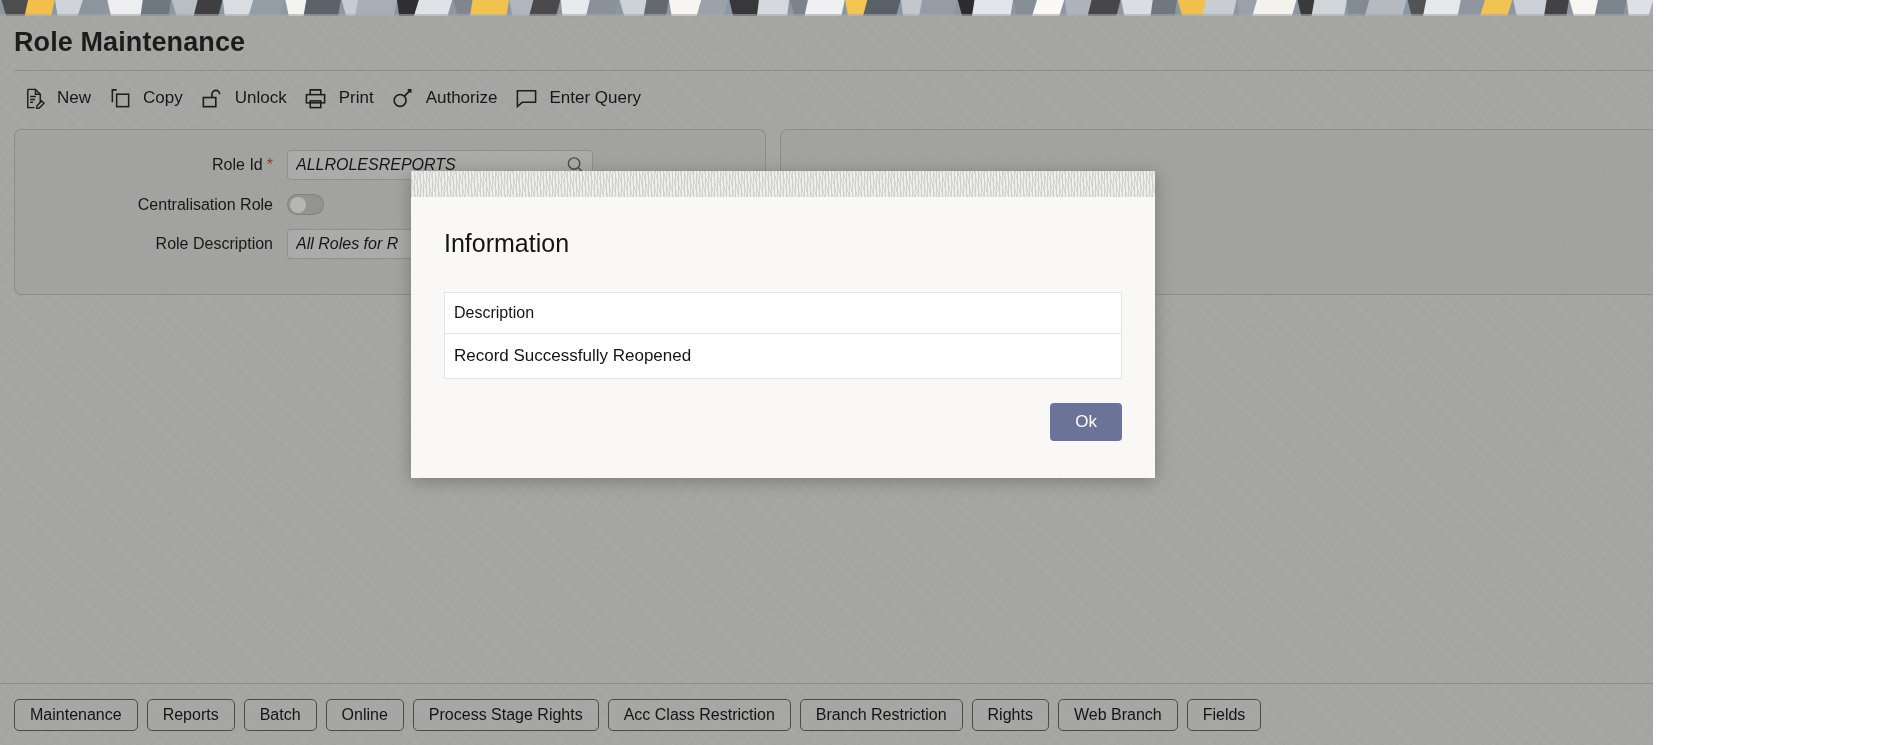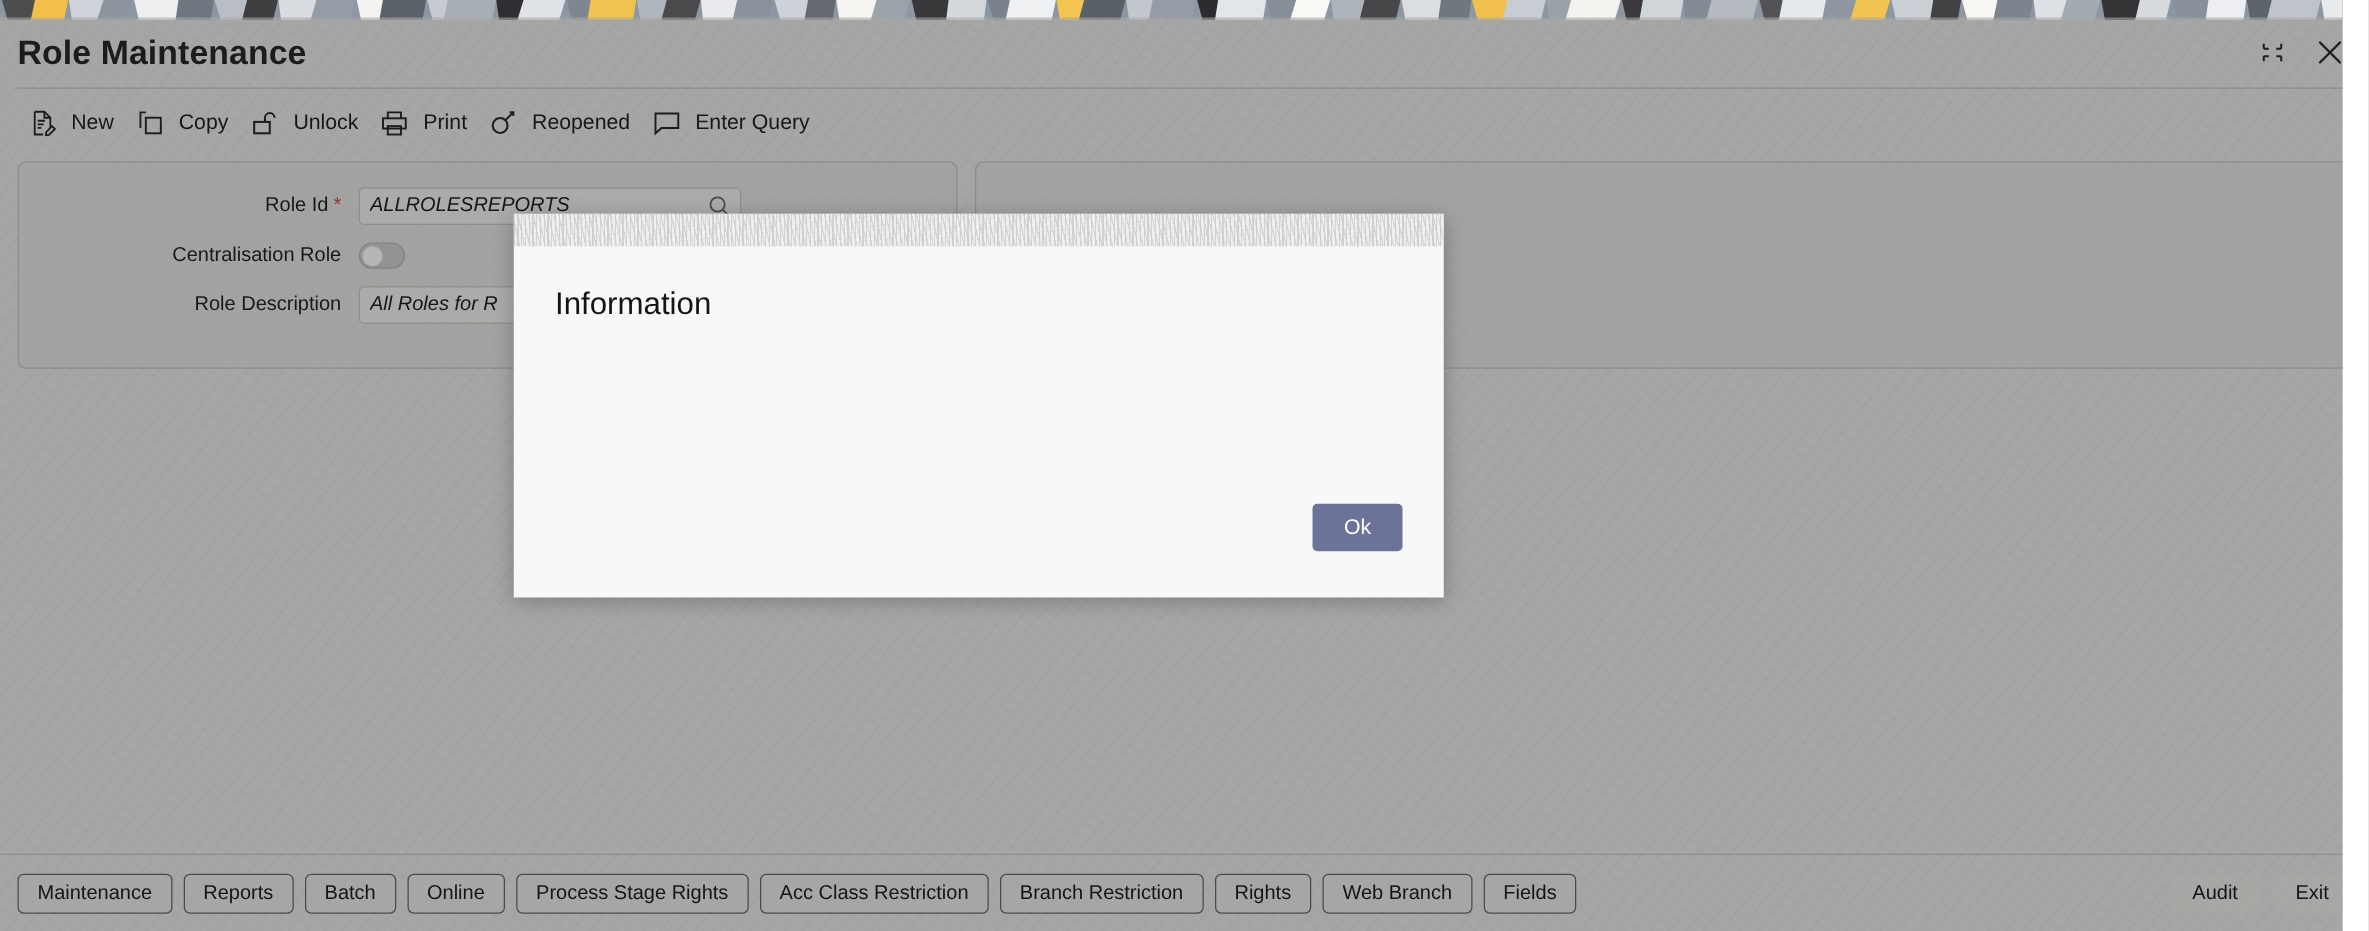--- a/index.html
+++ b/index.html
@@ -7,21 +7,21 @@
 
   html, body {
     width: 1895px;
     height: 745px;
     overflow: hidden;
     font-family: "Liberation Sans", sans-serif;
   }
 
   .app {
     position: relative;
-    width: 1874px;
+    width: 1653px;
     height: 745px;
     background: #a0a09e;
     overflow: hidden;
   }
 
   
   .app::before {
     content: "";
     position: absolute;
     inset: 0;
@@ -471,21 +471,21 @@
       <div class="tool-item">
         <span class="tool-icon">
           <svg width="23" height="23" viewBox="0 0 24 24">
             <g fill="none" stroke="#1c1c1c" stroke-width="1.7">
               <circle cx="9.5" cy="14" r="6.2"></circle>
               <path d="M14 9.5 L20.5 3"></path>
               <path d="M17.5 3 L20.5 3 L20.5 6"></path>
             </g>
           </svg>
         </span>
-        <span class="tool-label">Reopened</span>
+        <span class="tool-label">Authorize</span>
       </div>
 
       <div class="tool-item">
         <span class="tool-icon">
           <svg width="23" height="23" viewBox="0 0 24 24">
             <g fill="none" stroke="#1c1c1c" stroke-width="1.6">
               <path d="M2.5 4 h19 v12 h-14 l-5 4.5 z"></path>
             </g>
           </svg>
         </span>
@@ -552,19 +552,31 @@
           <button class="btn-flat">Exit</button>
         </div>
     </div>
 
   </div>
 
   <div class="modal">
     <div class="modal-texture"></div>
     <div class="modal-body">
       <div class="modal-title">Information</div>
+      <table class="modal-table">
+        <thead>
+          <tr>
+            <th>Description</th>
+          </tr>
+        </thead>
+        <tbody>
+          <tr>
+            <td>Record Successfully Reopened</td>
+          </tr>
+        </tbody>
+      </table>
     </div>
     <div class="modal-footer">
       <button class="btn-ok">Ok</button>
     </div>
   </div>
 
 </div>
 
 </body></html>

